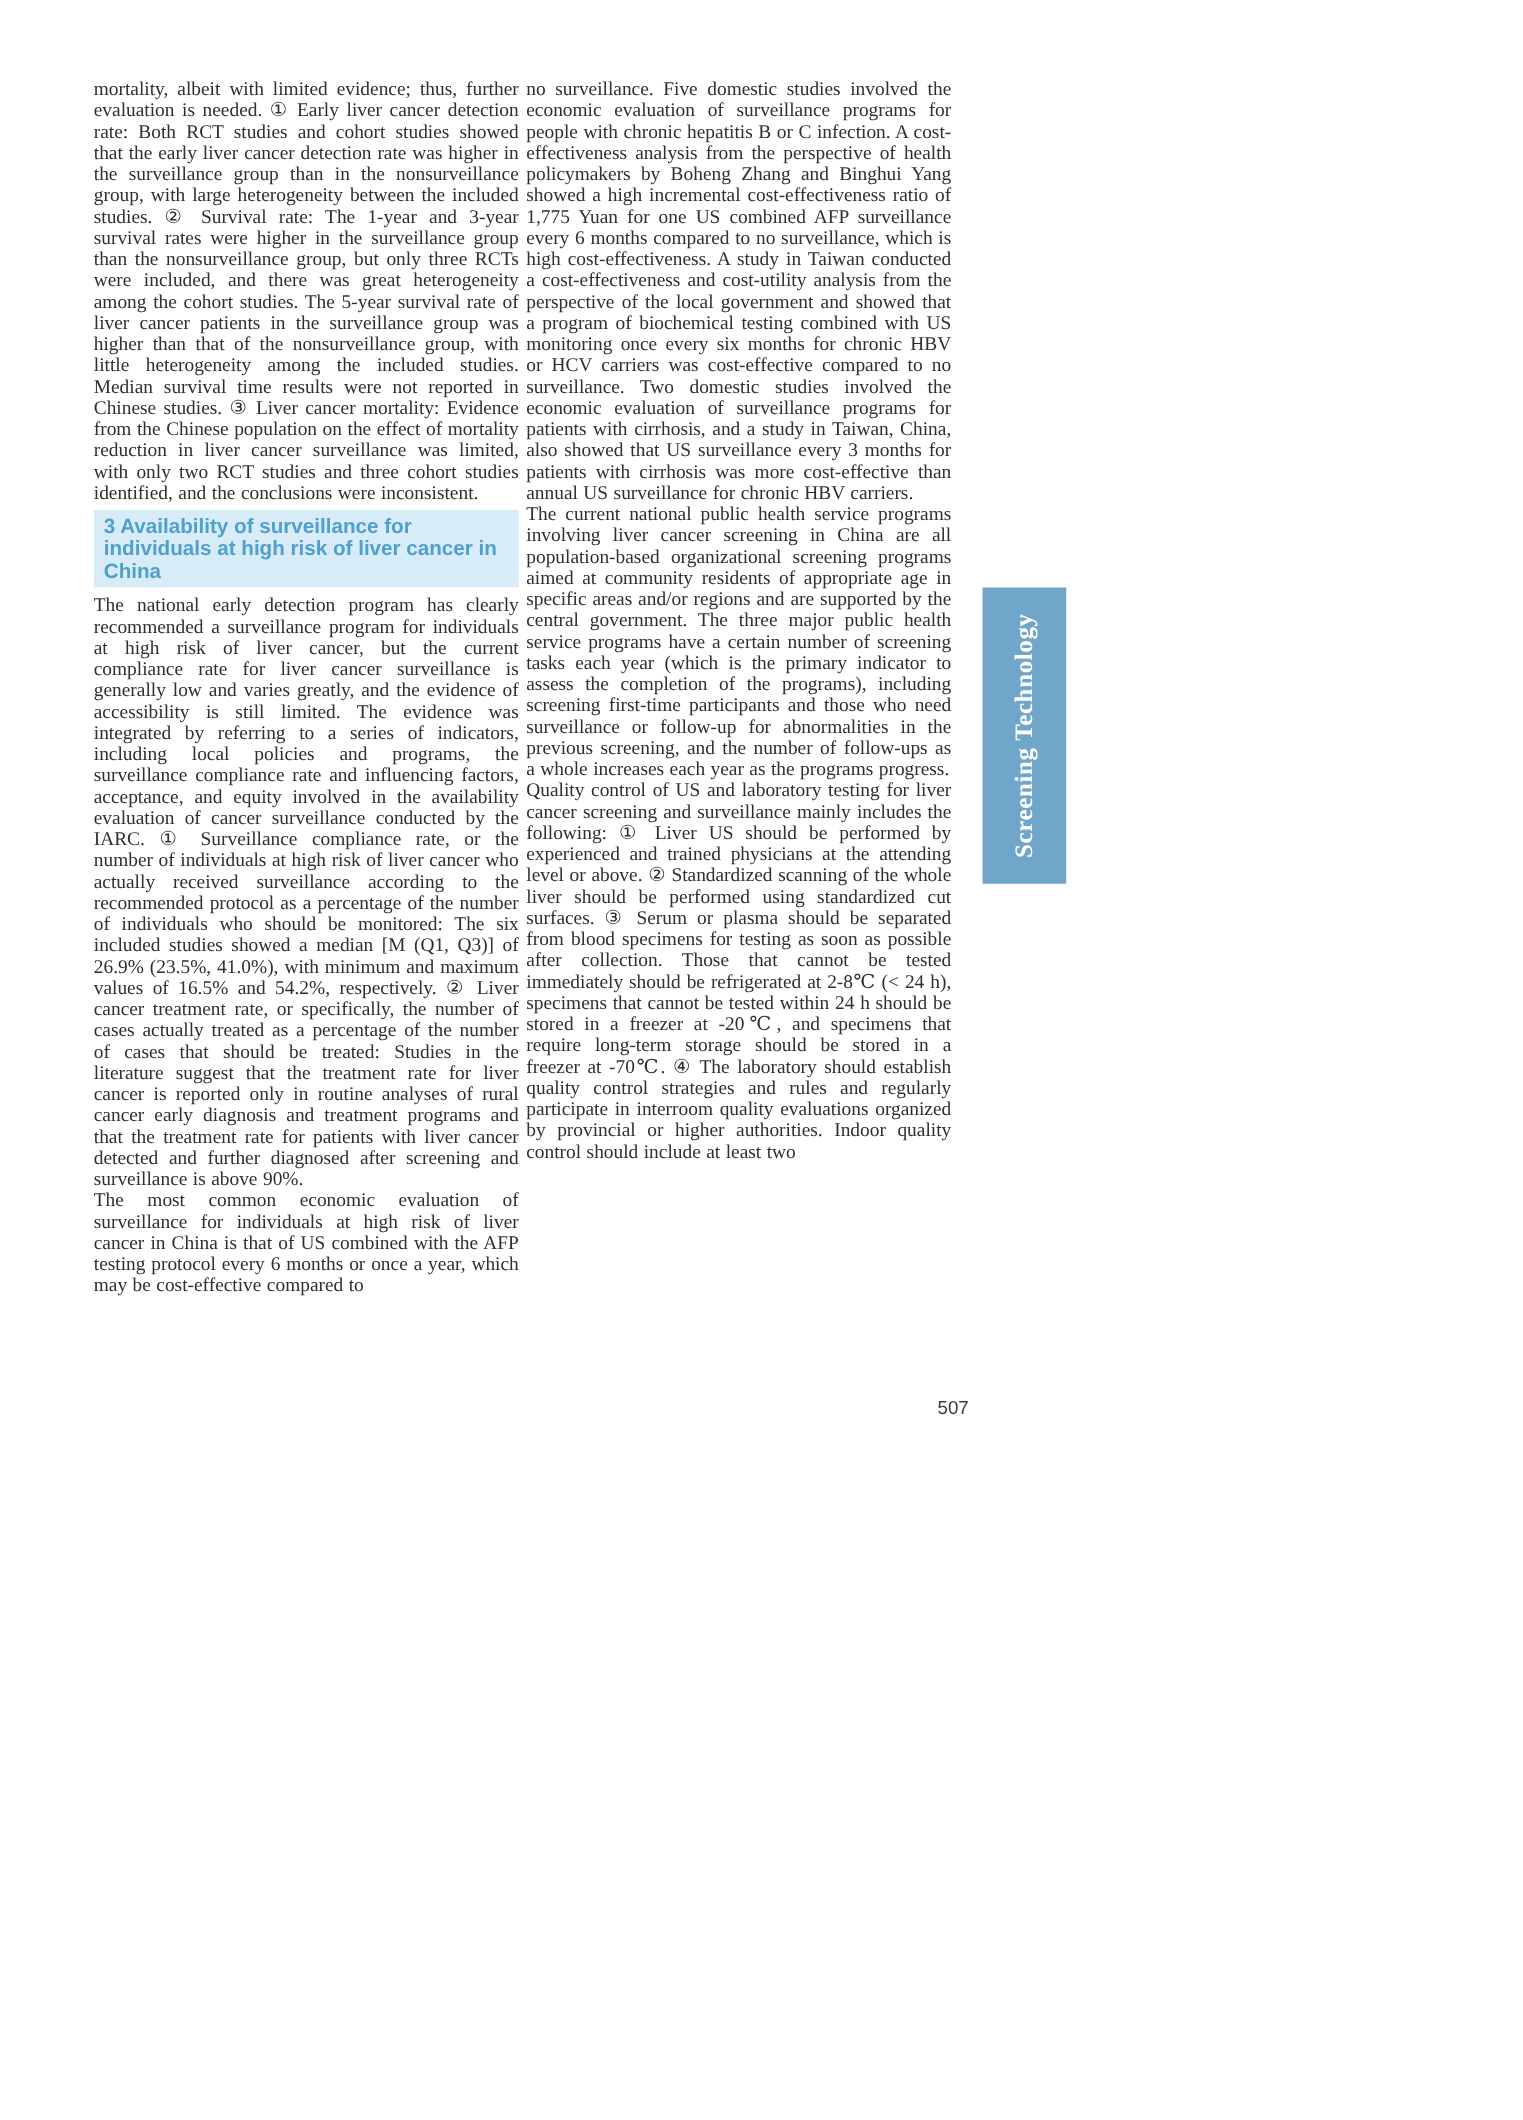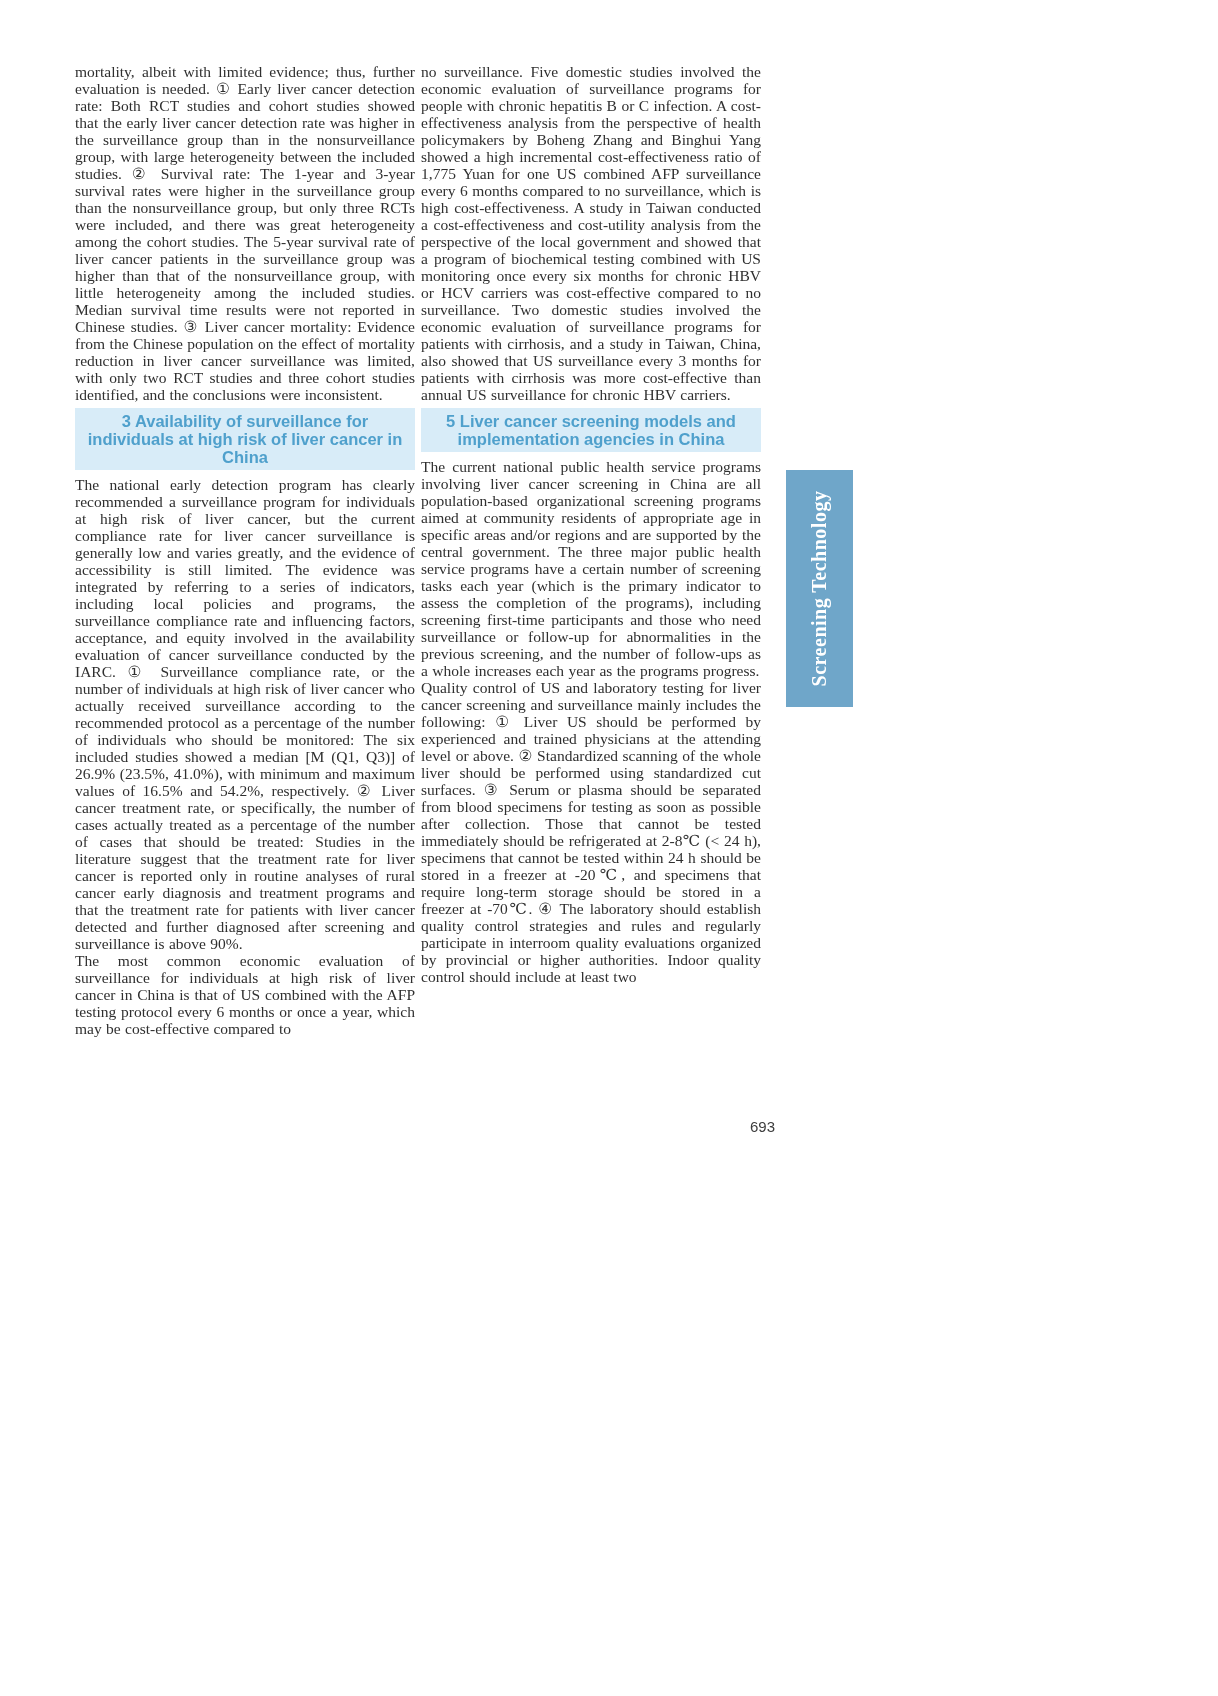--- a/index.html
+++ b/index.html
@@ -31,21 +31,21 @@
     word-spacing: 0.5px;
   }
   .sec-heading {
     margin: 5px 0 6px 0;
     background: #d8ecf8;
     color: #4fa0cc;
     font-family: "Liberation Sans", sans-serif;
     font-weight: bold;
     font-size: 16.5px;
     line-height: 18px;
-    text-align: center;
+    text-align: left;
     padding: 4px 8px;
   }
   .side-tab {
     position: absolute;
     left: 786px;
     top: 470px;
     width: 67px;
     height: 237px;
     background: #6fa6c9;
     display: flex;
@@ -79,24 +79,23 @@
 
   <div class="col col-left">
     <p class="body-text">mortality, albeit with limited evidence; thus, further evaluation is needed. ① Early liver cancer detection rate: Both RCT studies and cohort studies showed that the early liver cancer detection rate was higher in the surveillance group than in the nonsurveillance group, with large heterogeneity between the included studies. ② Survival rate: The 1-year and 3-year survival rates were higher in the surveillance group than the nonsurveillance group, but only three RCTs were included, and there was great heterogeneity among the cohort studies. The 5-year survival rate of liver cancer patients in the surveillance group was higher than that of the nonsurveillance group, with little heterogeneity among the included studies. Median survival time results were not reported in Chinese studies. ③ Liver cancer mortality: Evidence from the Chinese population on the effect of mortality reduction in liver cancer surveillance was limited, with only two RCT studies and three cohort studies identified, and the conclusions were inconsistent.</p>
     <h2 class="sec-heading">3 Availability of surveillance for individuals at high risk of liver cancer in China</h2>
     <p class="body-text">The national early detection program has clearly recommended a surveillance program for individuals at high risk of liver cancer, but the current compliance rate for liver cancer surveillance is generally low and varies greatly, and the evidence of accessibility is still limited. The evidence was integrated by referring to a series of indicators, including local policies and programs, the surveillance compliance rate and influencing factors, acceptance, and equity involved in the availability evaluation of cancer surveillance conducted by the IARC. ① Surveillance compliance rate, or the number of individuals at high risk of liver cancer who actually received surveillance according to the recommended protocol as a percentage of the number of individuals who should be monitored: The six included studies showed a median [M (Q1, Q3)] of 26.9% (23.5%, 41.0%), with minimum and maximum values of 16.5% and 54.2%, respectively. ② Liver cancer treatment rate, or specifically, the number of cases actually treated as a percentage of the number of cases that should be treated: Studies in the literature suggest that the treatment rate for liver cancer is reported only in routine analyses of rural cancer early diagnosis and treatment programs and that the treatment rate for patients with liver cancer detected and further diagnosed after screening and surveillance is above 90%.</p>
     <p class="body-text">The most common economic evaluation of surveillance for individuals at high risk of liver cancer in China is that of US combined with the AFP testing protocol every 6 months or once a year, which may be cost-effective compared to</p>
   </div>
 
   <div class="col col-right">
     <p class="body-text">no surveillance. Five domestic studies involved the economic evaluation of surveillance programs for people with chronic hepatitis B or C infection. A cost-effectiveness analysis from the perspective of health policymakers by Boheng Zhang and Binghui Yang showed a high incremental cost-effectiveness ratio of 1,775 Yuan for one US combined AFP surveillance every 6 months compared to no surveillance, which is high cost-effectiveness. A study in Taiwan conducted a cost-effectiveness and cost-utility analysis from the perspective of the local government and showed that a program of biochemical testing combined with US monitoring once every six months for chronic HBV or HCV carriers was cost-effective compared to no surveillance. Two domestic studies involved the economic evaluation of surveillance programs for patients with cirrhosis, and a study in Taiwan, China, also showed that US surveillance every 3 months for patients with cirrhosis was more cost-effective than annual US surveillance for chronic HBV carriers.</p>
-    <h2 class="sec-heading">5 Liver cancer screening models and implementation agencies in China</h2>
     <p class="body-text">The current national public health service programs involving liver cancer screening in China are all population-based organizational screening programs aimed at community residents of appropriate age in specific areas and/or regions and are supported by the central government. The three major public health service programs have a certain number of screening tasks each year (which is the primary indicator to assess the completion of the programs), including screening first-time participants and those who need surveillance or follow-up for abnormalities in the previous screening, and the number of follow-ups as a whole increases each year as the programs progress.</p>
     <p class="body-text">Quality control of US and laboratory testing for liver cancer screening and surveillance mainly includes the following: ① Liver US should be performed by experienced and trained physicians at the attending level or above. ② Standardized scanning of the whole liver should be performed using standardized cut surfaces. ③ Serum or plasma should be separated from blood specimens for testing as soon as possible after collection. Those that cannot be tested immediately should be refrigerated at 2-8℃ (&lt; 24 h), specimens that cannot be tested within 24 h should be stored in a freezer at -20℃, and specimens that require long-term storage should be stored in a freezer at -70℃. ④ The laboratory should establish quality control strategies and rules and regularly participate in interroom quality evaluations organized by provincial or higher authorities. Indoor quality control should include at least two</p>
   </div>
 
   <div class="side-tab">
     <span>Screening Technology</span>
   </div>
 
-  <div class="page-number">693</div>
+  <div class="page-number">507</div>
 
 </div>
 
 </body></html>

